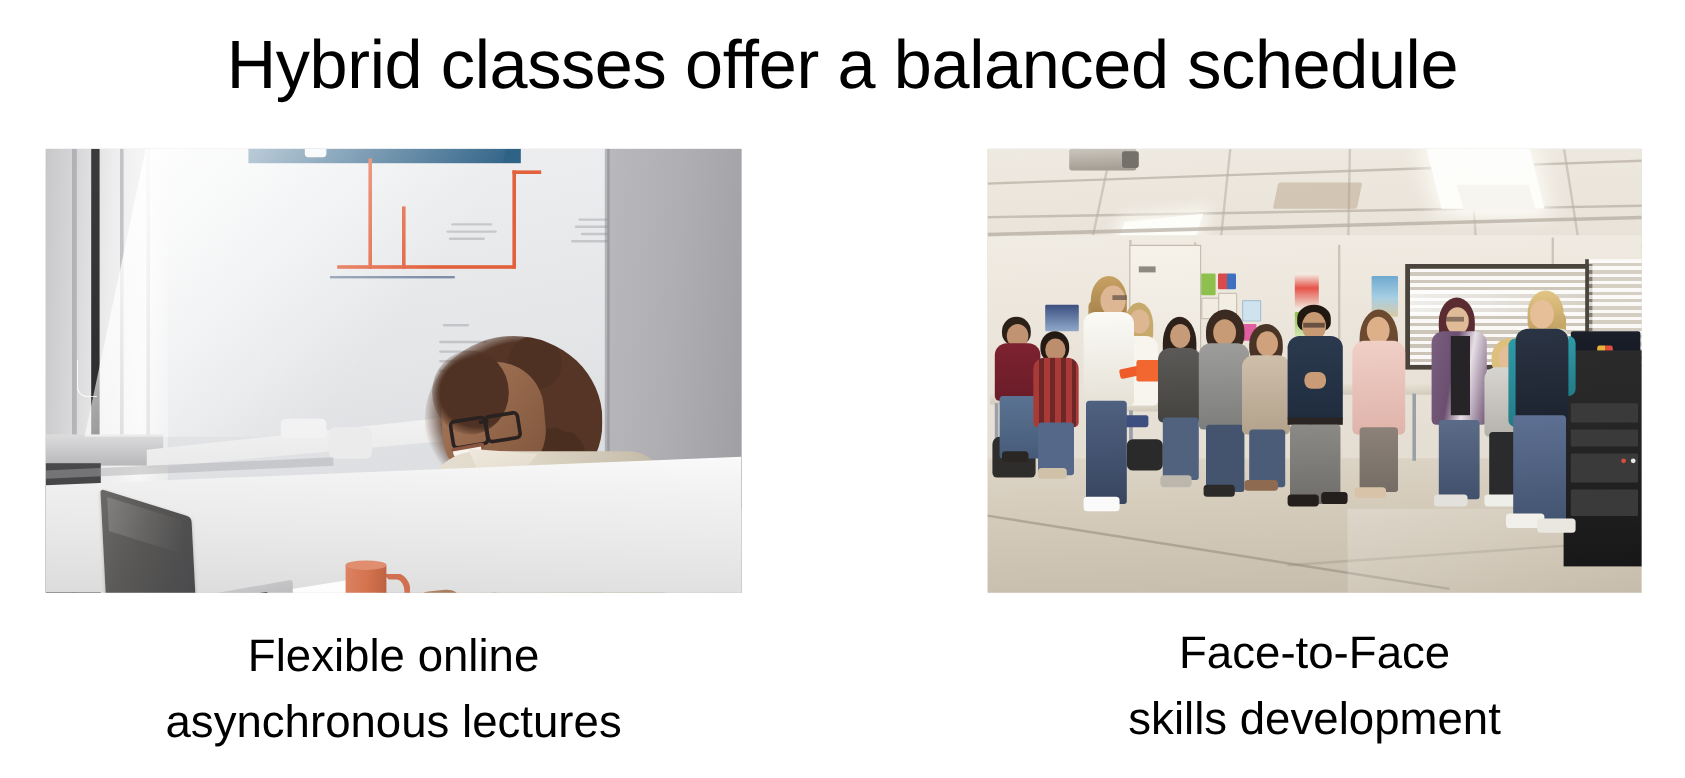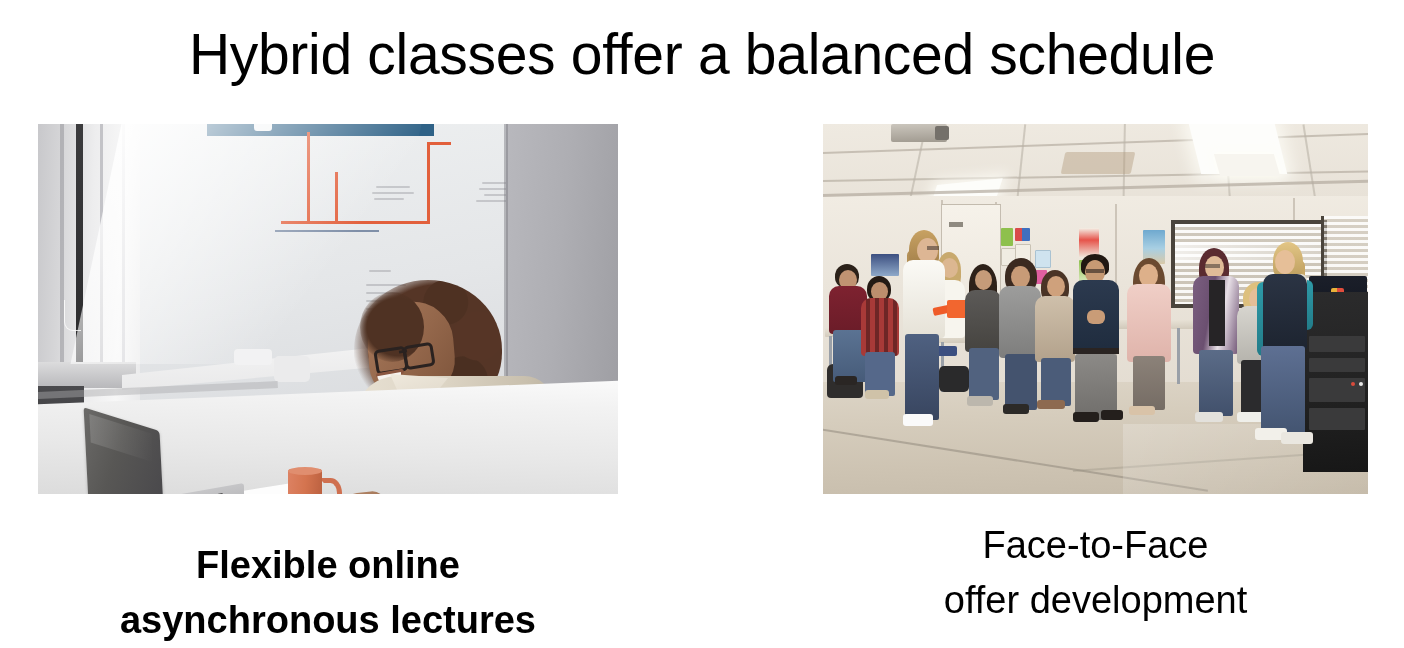--- a/index.html
+++ b/index.html
@@ -643,23 +643,22 @@
     position: absolute;
     font-size: 38px;
     font-weight: 400;
     line-height: 1.45;
     text-align: center;
     color: #000000;
     white-space: pre-line;
   }
   #caption-online {
     left: 38px;
-    top: 538px;
+    top: 520px;
     width: 580px;
-    font-weight: bold;
   }
   #caption-classroom {
     left: 823px;
     top: 518px;
     width: 545px;
   }
 </style>
 </head>
 <body>
 
@@ -912,13 +911,13 @@
     <div class="pi" id="s11-sleeve-r"></div>
     <div class="pi" id="s11-arm-white"></div>
     <div class="pi p-torso" id="s11-vest"></div>
     <div class="pi p-legs" id="s11-legs"></div>
     <div class="pi p-shoe" id="s11-shoe"></div>
     <div class="pi p-shoe" id="s11-shoe2"></div>
   </div>
 </div>
 
 <div class="caption" id="caption-classroom">Face-to-Face
-offer development</div>
+skills development</div>
 
 </body></html>

